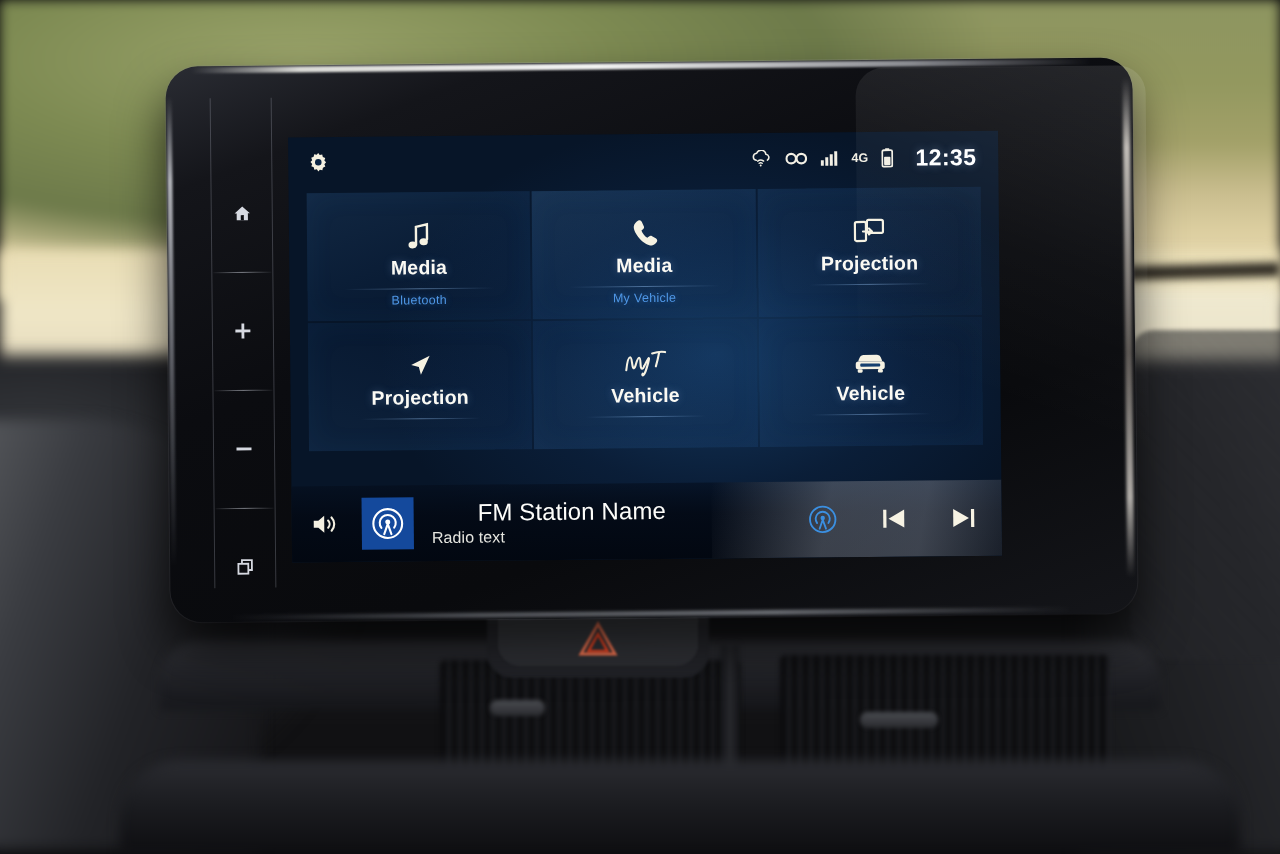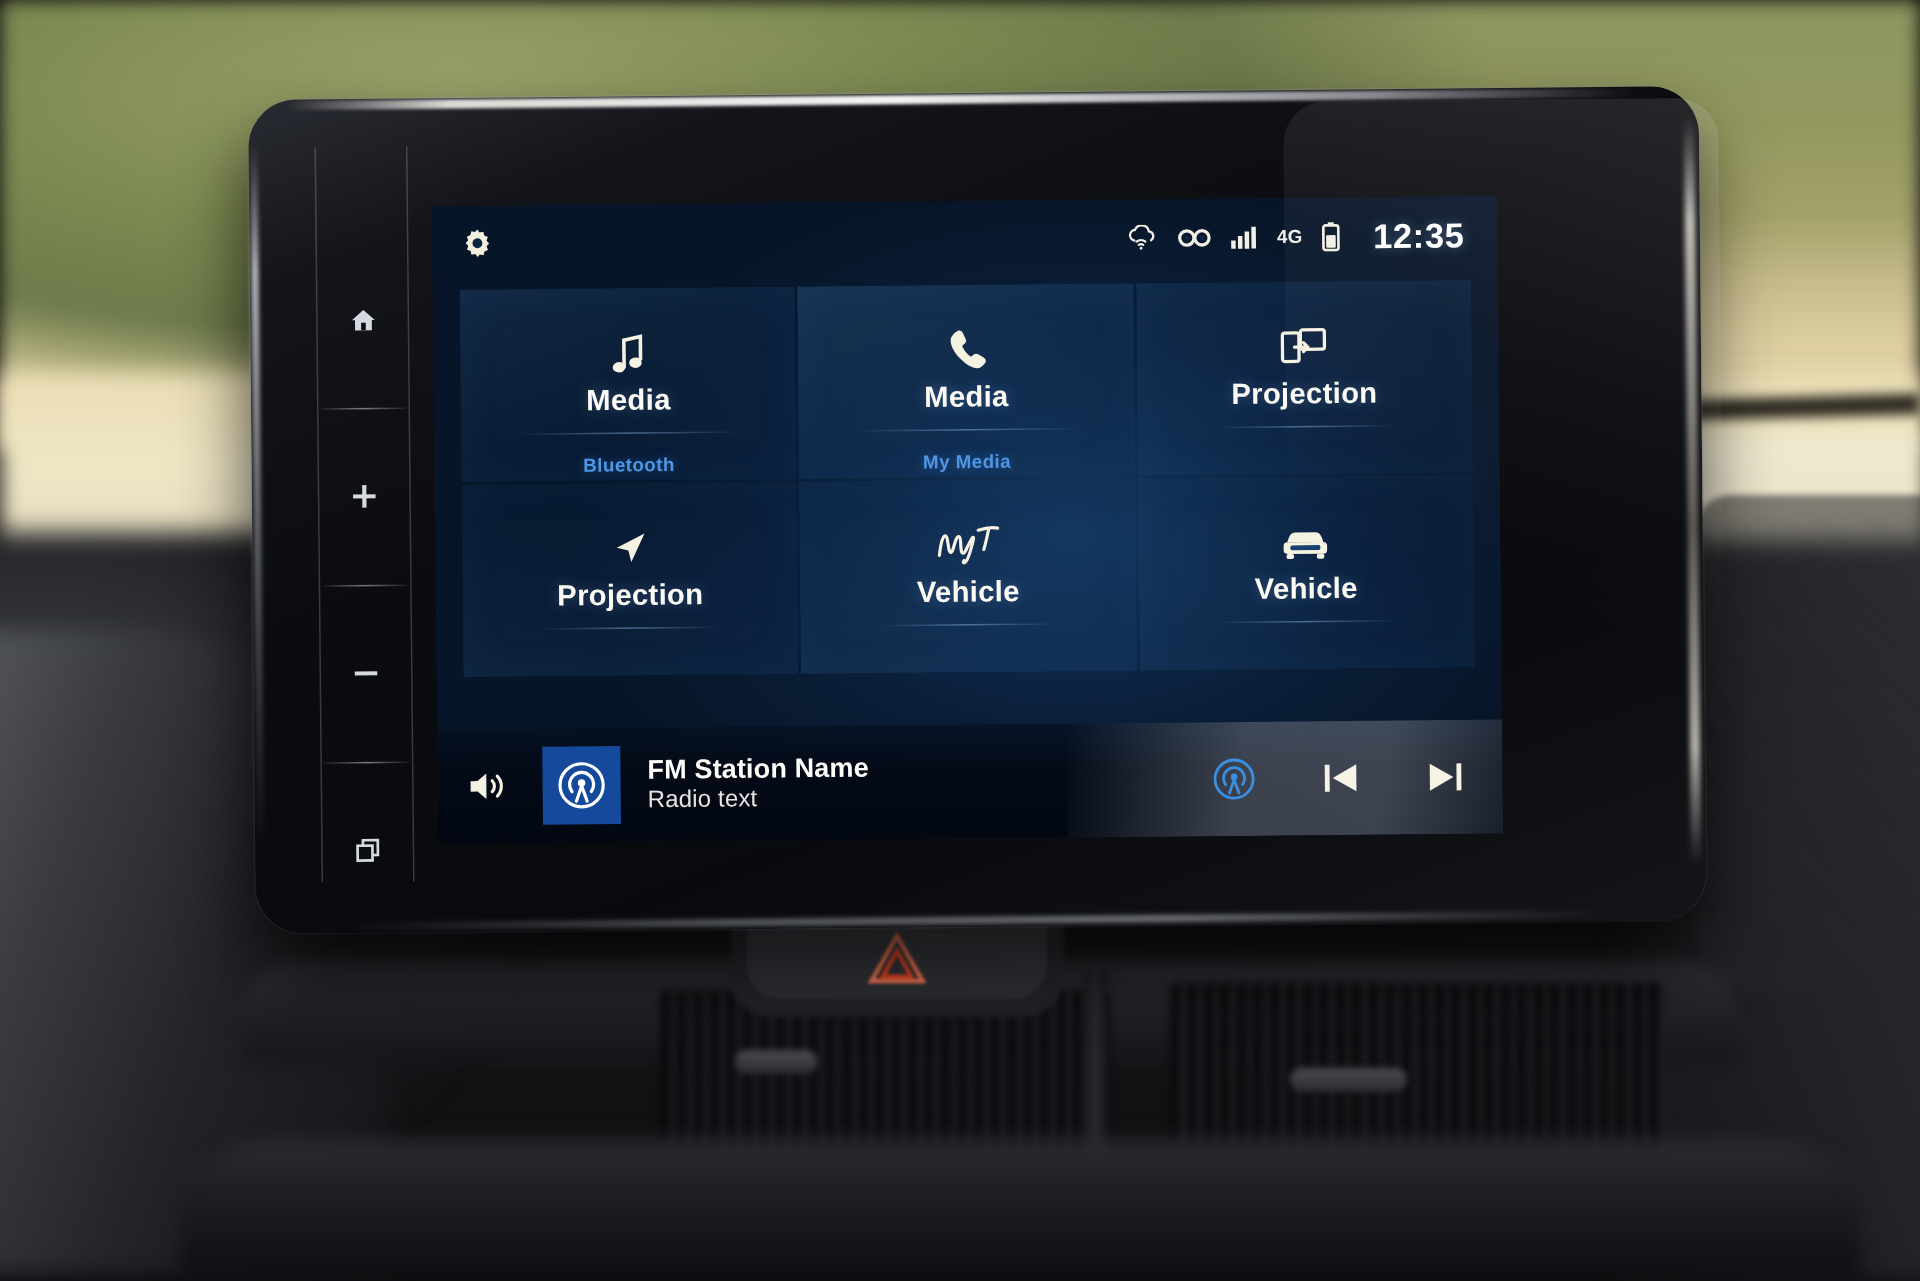--- a/index.html
+++ b/index.html
@@ -216,21 +216,21 @@
   }
   .tile-title {
     font-size:19.5px; font-weight:700; color:#fbfaf4; letter-spacing:.2px;
     text-shadow:0 0 9px rgba(150,190,245,.3);
   }
   .tile-rule {
     margin-top:9px; width:120px; height:1px;
     background:linear-gradient(90deg, rgba(150,190,240,0), rgba(150,195,245,.45), rgba(150,190,240,0));
   }
   .tile-sub {
-    margin-top:14px; font-size:12.5px; font-weight:700; color:#4f97e6;
+    margin-top:4px; font-size:12.5px; font-weight:400; color:#4f97e6;
     letter-spacing:.3px; text-shadow:0 0 7px rgba(60,140,230,.45);
   }
   .tile.has-sub .tile-rule { width:150px; }
 
   
   .mediabar {
     position:absolute; left:0; bottom:0; width:100%; height:76px;
     display:flex; align-items:center; padding:0 24px 0 20px;
     background:linear-gradient(180deg, rgba(4,12,26,.55) 0%, rgba(3,9,20,.9) 40%, rgba(2,7,16,.97) 100%);
   }
@@ -242,21 +242,21 @@
   .vol-btn { display:flex; align-items:center; color:#f4f0e2; }
   .src-tile {
     width:52px; height:52px; margin-left:22px; flex:none;
     display:flex; align-items:center; justify-content:center;
     background:#14499c;
   }
   .track {
     margin-left:18px; display:flex; flex-direction:column; justify-content:center;
     line-height:1.25;
   }
-  .track-title { font-size:18px; font-weight:700; color:#fdfdfa; letter-spacing:.1px; }
+  .track-title { font-size:24px; font-weight:400; color:#fdfdfa; letter-spacing:.1px;margin-left:46px; }
   .track-sub { font-size:16px; font-weight:400; color:#e6e6e0; letter-spacing:.1px; }
   .mb-controls {
     margin-left:auto; display:flex; align-items:center; gap:42px;
     position:relative; z-index:2;
   }
   .mb-btn { display:flex; align-items:center; justify-content:center; color:#f7f3e4; }
   .mb-btn.accent { color:#3b8fe0; }
 </style>
 </head>
 <body>
@@ -387,21 +387,21 @@
         </div>
 
         <div class="tile t2 has-sub">
           <div class="tile-icon">
             <svg width="28" height="30" viewBox="0 0 28 30">
               <path d="M8.5 2.5c1.6-.8 3 .2 3.6 1.6l1.8 4c.5 1.2.2 2.2-.8 3l-1.6 1.3c.8 2.6 3.2 5.8 5.8 7.4l1.7-1.4c1-.8 2-.8 3.1-.2l3.6 2.1c1.4.8 2 2.4 1 3.8-1.2 1.7-3 3.3-5 3.4-3.3.2-8-2.6-11.8-6.7C5.9 16.5 3.4 11.6 3.9 8.2 4.2 6 6.4 3.6 8.5 2.5z" fill="#f6f2e2"></path>
             </svg>
           </div>
           <div class="tile-title">Media</div>
           <div class="tile-rule"></div>
-          <div class="tile-sub">My Media</div>
+          <div class="tile-sub">My Vehicle</div>
         </div>
 
         <div class="tile t3">
           <div class="tile-icon">
             <svg width="32" height="28" viewBox="0 0 32 28">
               <rect x="2" y="4" width="11" height="19" rx="1.6" fill="none" stroke="#f6f2e2" stroke-width="2.2"></rect>
               <rect x="14" y="2" width="16" height="13" rx="1.6" fill="none" stroke="#f6f2e2" stroke-width="2.2"></rect>
               <path d="M10 13.5h9m0 0-3-3m3 3-3 3" fill="none" stroke="#f6f2e2" stroke-width="2.1" stroke-linecap="round" stroke-linejoin="round"></path>
             </svg>
           </div>

